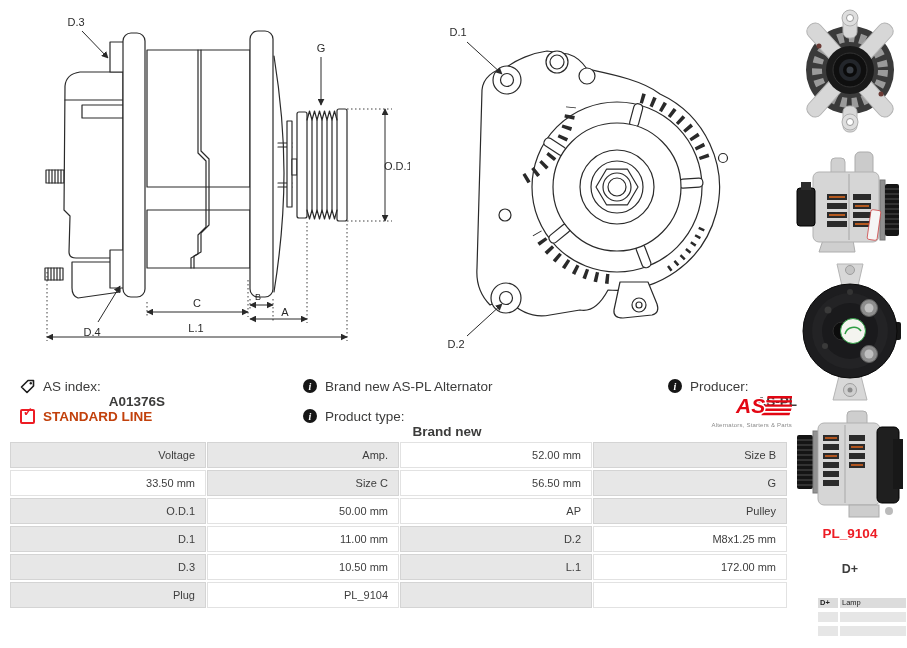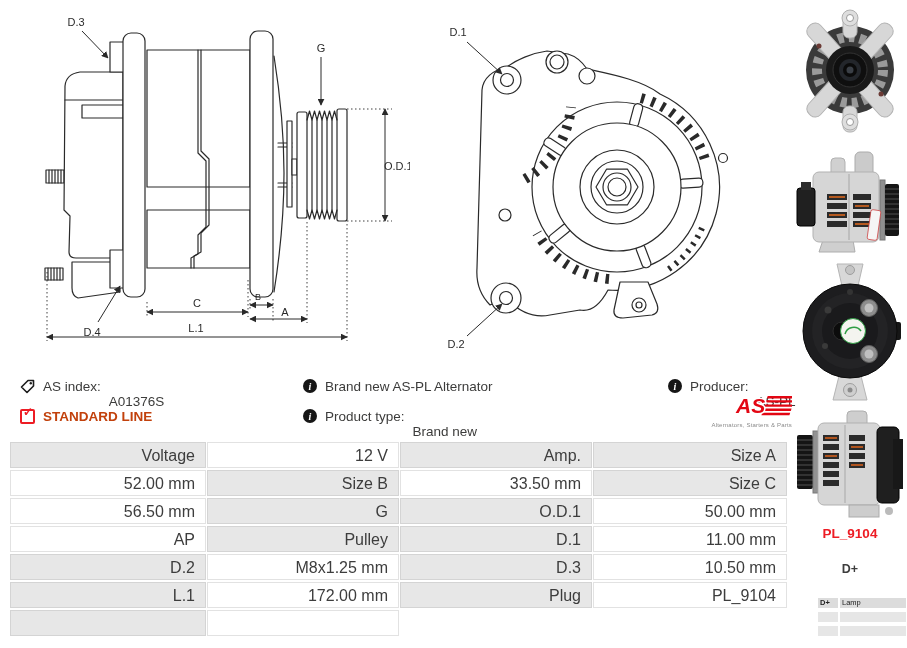--- a/index.html
+++ b/index.html
@@ -12,36 +12,36 @@
   .draw{stroke:#2a2a2a;fill:none;stroke-width:1.2;stroke-linejoin:round;stroke-linecap:round;}
   .fillw{fill:#fff;}
   .dim{stroke:#2a2a2a;stroke-width:1;fill:none;}
   .dot{stroke:#2a2a2a;stroke-width:0.9;fill:none;stroke-dasharray:1.5,2.5;}
   .dimtxt{font-family:"Liberation Sans",sans-serif;font-size:11px;fill:#2a2a2a;}
   .dimtxt.small{font-size:9px;}
 
   
   .info-item{position:absolute;height:18px;display:flex;align-items:center;gap:8px;
              font-size:13.5px;color:#3c3c3b;white-space:nowrap;}
-  .info-item b{font-weight:normal;margin-top:30px;}
+  .info-item b{font-weight:bold;margin-top:30px;}
   .iico{width:14px;height:14px;border-radius:50%;background:#161616;color:#fff;
         display:inline-flex;align-items:center;justify-content:center;
         font-family:"Liberation Serif",serif;font-style:italic;font-weight:bold;
         font-size:10px;flex:0 0 14px;}
   .chk{width:11px;height:11px;border:2px solid #ed1c24;border-radius:2px;position:relative;flex:0 0 11px;}
   .chk span{position:absolute;top:-6px;left:1px;color:#ed1c24;font-size:12px;font-weight:bold;}
   .std{color:#c2410c;font-weight:bold;}
 
   .as-logo{position:absolute;left:700px;top:395px;width:92px;text-align:right;}
   .as-logo .cap{font-size:6px;color:#8a8a8a;margin-top:1px;text-align:right;letter-spacing:.2px;}
 
   
   .spec{position:absolute;left:10px;top:442px;display:grid;
         grid-template-columns:196px 192px 192px 194px;column-gap:1px;row-gap:2px;
-        font-size:16px;color:#3d3d3d;}
+        font-size:11px;color:#3d3d3d;}
   .spec .c{height:26px;line-height:25px;text-align:right;padding-right:10px;box-sizing:border-box;}
   .spec .lc{background:#e7e7e7;border:1px solid #d4d4d4;}
   .spec .vc{background:#fff;border:1px solid #e2e2e2;}
 
   
   .photo{position:absolute;cursor:pointer;}
   .plug-code{position:absolute;left:793px;top:526px;width:114px;text-align:center;
              color:#ed1c24;font-weight:bold;font-size:13.5px;}
   .term{position:absolute;left:793px;top:562px;width:114px;text-align:center;
         color:#3d3d3d;font-weight:bold;font-size:12.5px;}
@@ -335,24 +335,22 @@
         <rect x="38" y="13.6" width="28" height="2.4"></rect>
         <rect x="38" y="17.8" width="28" height="2.4"></rect>
       </g>
       <text x="6" y="18" font-family="Liberation Sans, sans-serif" font-size="21" font-weight="bold" font-style="italic" fill="#e30613" stroke="#fff" stroke-width="3" paint-order="stroke">AS</text>
     </svg>
     <div class="cap">Alternators, Starters &amp; Parts</div>
   </div>
 
   <div class="spec">
     <div class="c lc">Voltage</div>
-    <div class="c vc">12 V</div>
     <div class="c lc">Amp.</div>
 
-    <div class="c lc">Size A</div>
     <div class="c vc">52.00 mm</div>
     <div class="c lc">Size B</div>
     <div class="c vc">33.50 mm</div>
 
     <div class="c lc">Size C</div>
     <div class="c vc">56.50 mm</div>
     <div class="c lc">G</div>
 
     <div class="c lc">O.D.1</div>
     <div class="c vc">50.00 mm</div>

